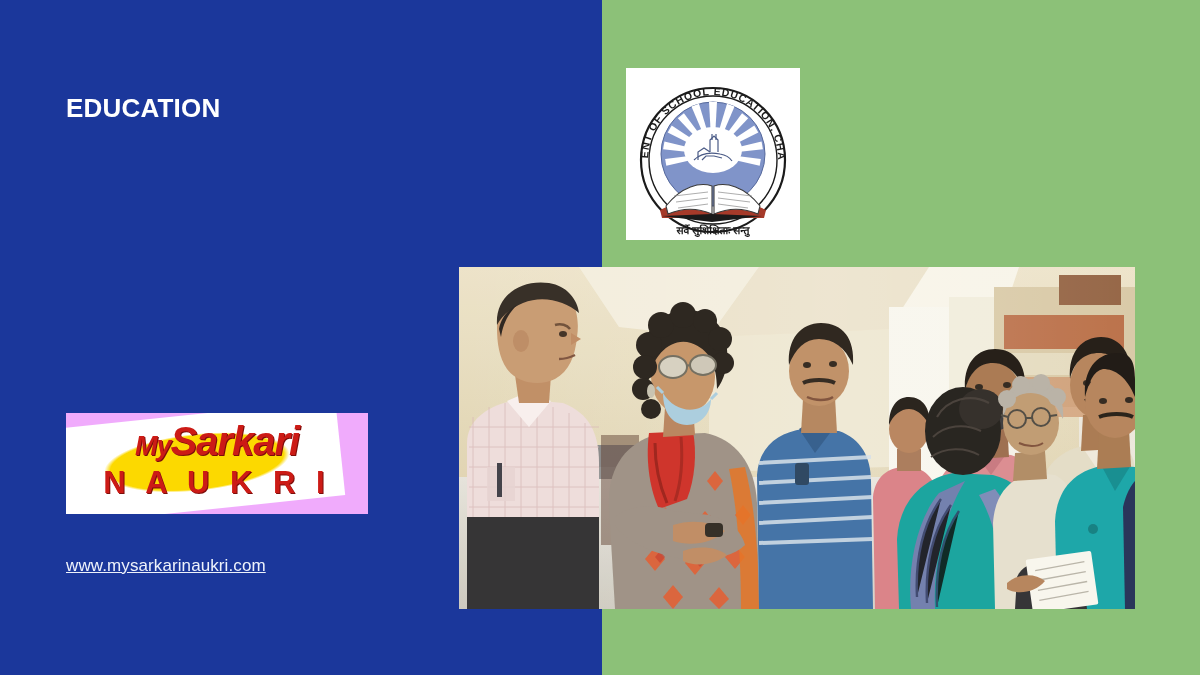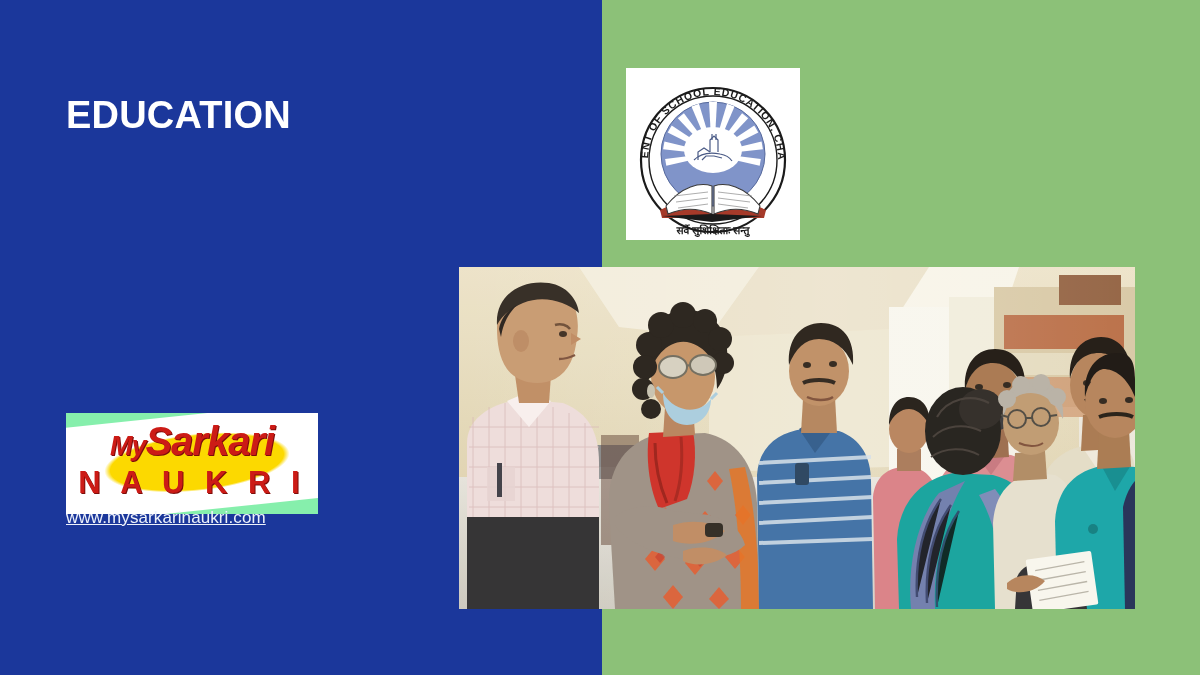--- a/index.html
+++ b/index.html
@@ -23,31 +23,31 @@
   .panel-green {
     position: absolute; left: 602px; top: 0;
     width: 598px; height: 675px;
     background: #8cc178;
   }
   
   .headline {
     position: absolute; left: 66px; top: 93px;
     width: 500px;
     color: #ffffff;
-    font-size: 38px; font-weight: bold;
+    font-size: 26px; font-weight: bold;
     line-height: 1.18;
     letter-spacing: .2px;
     text-transform: uppercase;
   }
   .headline span { display: block; }
   
   .brand-box {
     position: absolute; left: 66px; top: 413px;
-    width: 252px; height: 101px;
-    background: #86efac;
+    width: 302px; height: 101px;
+    background: #f0abfc;
     overflow: hidden;
     text-decoration: underline;
   }
   .brand-swoosh {
     position: absolute; left: -25px; top: 2px;
     width: 300px; height: 96px;
     background: radial-gradient(ellipse 150px 46px at 52% 50%, #fcd900 0%, #fcd900 58%, #ffffff 62%);
     transform: rotate(-6deg);
   }
   .brand-line1, .brand-line2 {
@@ -62,21 +62,21 @@
     text-shadow: 1px 1px 0 #7d0d0a;
   }
   .brand-line1 .sm { font-size: 27px; }
   .brand-line2 {
     top: 52px; font-size: 31px; letter-spacing: 6px;
     font-style: normal;
     text-shadow: 1px 1px 0 #7d0d0a;
     text-align: center;
   }
   .brand-url {
-    position: absolute; left: 66px; top: 508px;
+    position: absolute; left: 66px; top: 556px;
     color: #eef2fb; font-size: 17px;
     text-decoration: underline;
     letter-spacing: .1px;
   }
   
   .emblem-box {
     position: absolute; left: 626px; top: 68px;
     width: 174px; height: 172px;
     background: #ffffff;
   }

